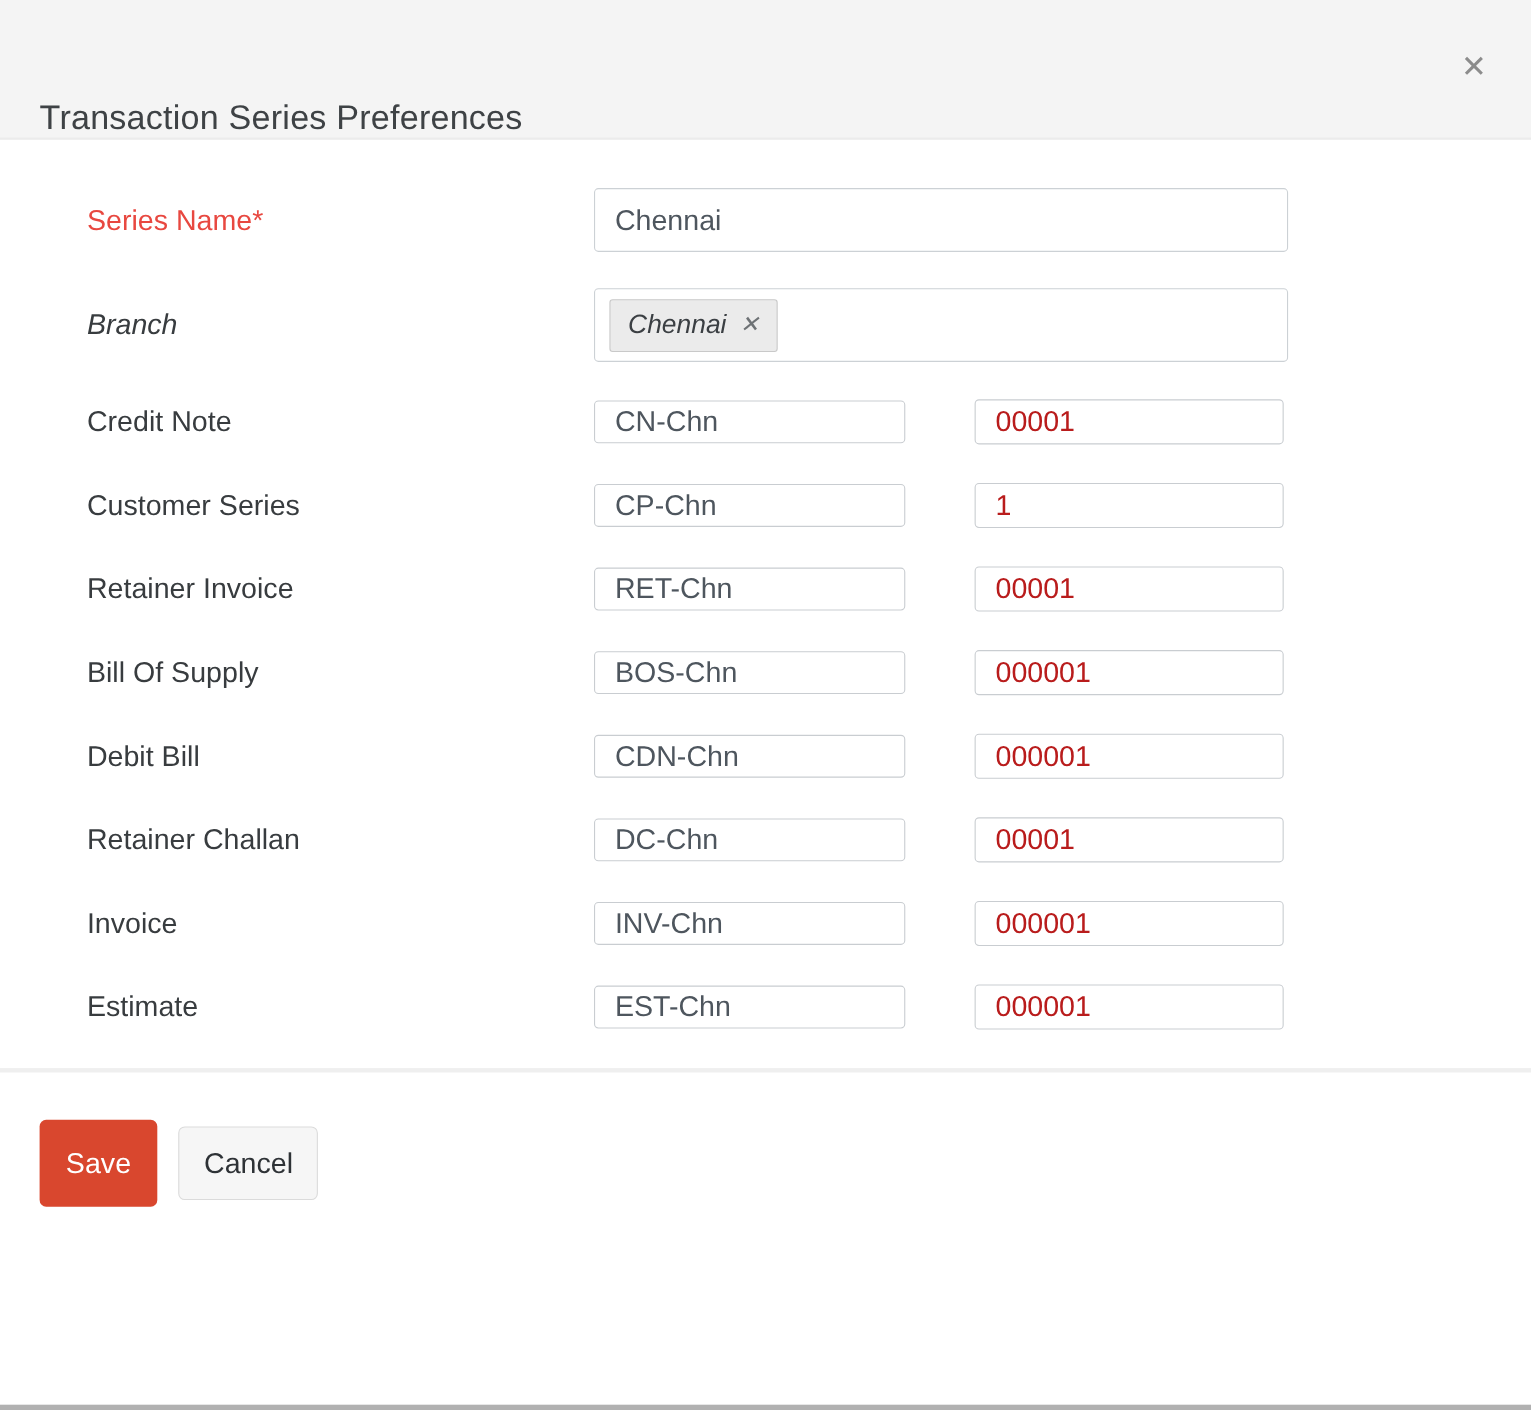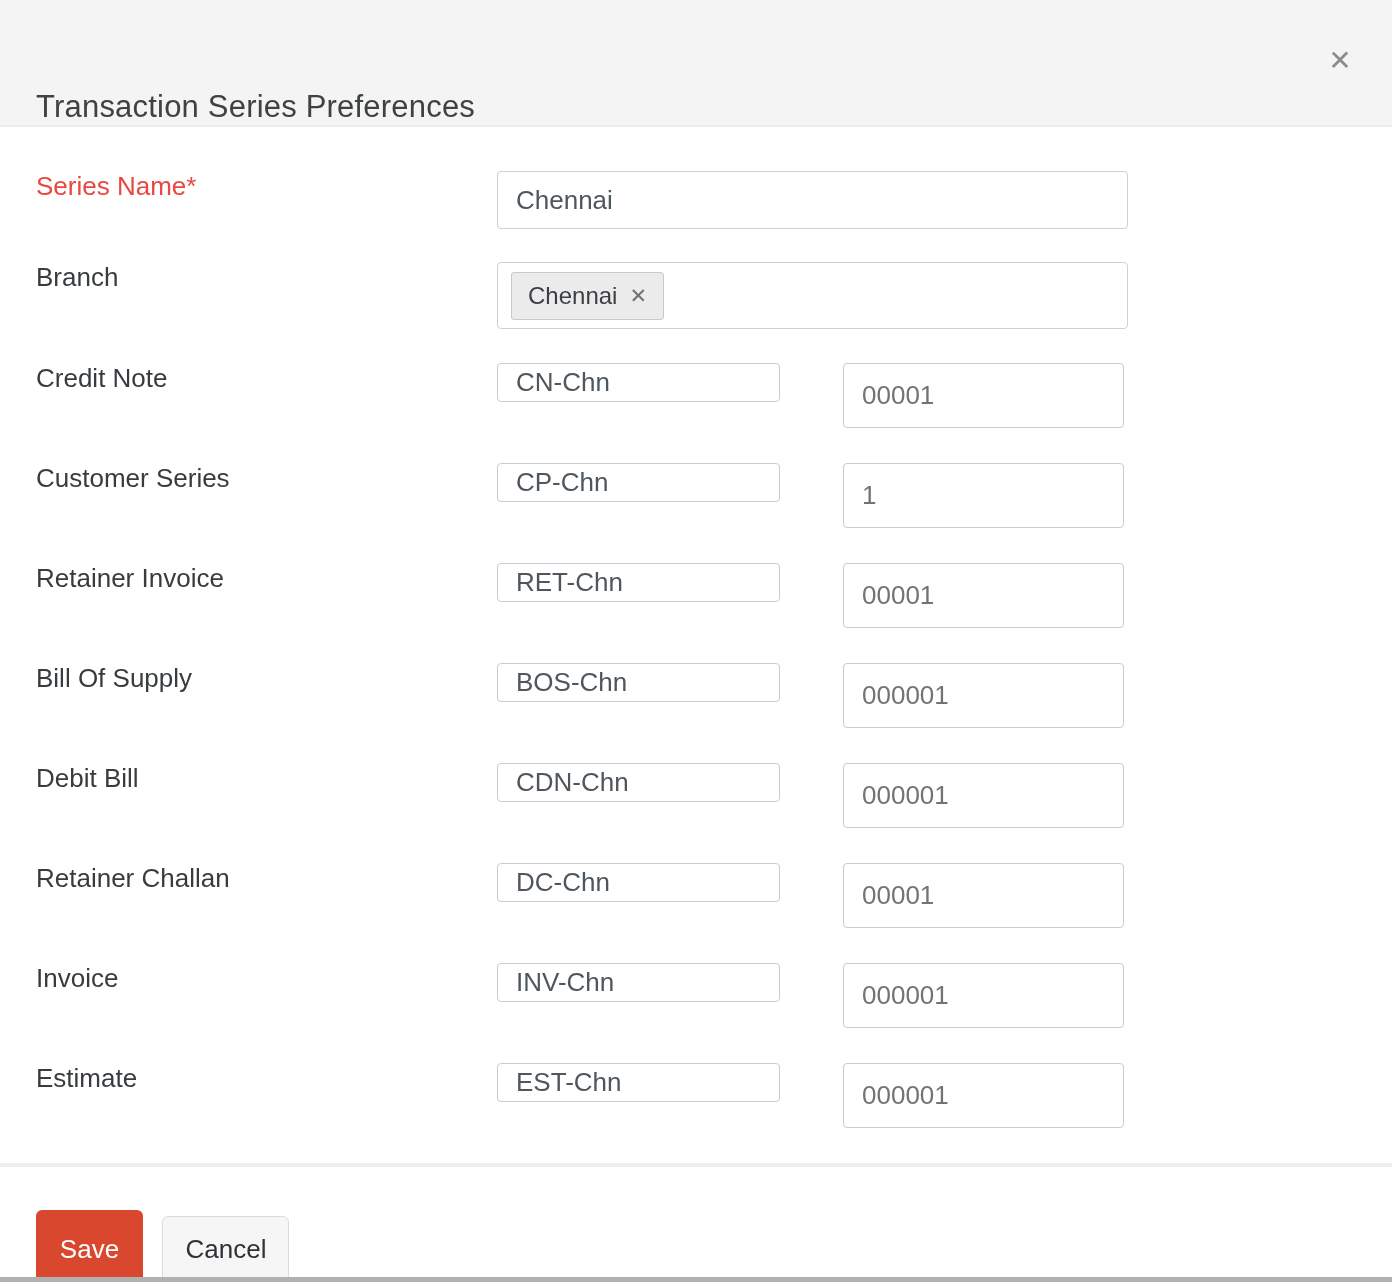--- a/index.html
+++ b/index.html
@@ -43,21 +43,22 @@
     cursor: pointer;
     user-select: none;
   }
 
   
   .modal-body {
     padding: 44px 36px 0 36px;
   }
   .form-row {
     display: flex;
-    align-items: flex-start;
+    align-items: center;
+    margin-left: 43px;
   }
   .form-label {
     width: 461px;
     flex: 0 0 461px;
     font-size: 26px;
     color: #383c3f;
   }
   .form-label.required {
     color: #e84840;
   }
@@ -99,44 +100,44 @@
     color: #3b3f43;
   }
   .tag-remove {
     color: #6e7275;
     font-size: 21px;
     line-height: 1;
     cursor: pointer;
     user-select: none;
   }
 
-  .row-branch { margin-bottom: 34px; }
+  .row-branch { margin-bottom: 34px; font-style: italic; }
 
   .pair-row { margin-bottom: 35px; }
   .input-prefix {
     width: 283px;
     height: 39px;
     border: 1px solid #c9cdd1;
     border-radius: 4px;
     font-family: "Liberation Sans", sans-serif;
     font-size: 26px;
     color: #4e565e;
     padding: 0 18px;
     outline: none;
     background: #fff;
     margin-right: 63px;
   }
   .input-number {
     width: 281px;
-    height: 65px;
+    height: 41px;
     border: 1px solid #c9cdd1;
     border-radius: 4px;
     font-family: "Liberation Sans", sans-serif;
     font-size: 26px;
-    color: #737373;
+    color: #b91c1c;
     padding: 0 18px;
     outline: none;
     background: #fff;
   }
 
   
   .modal-footer {
     margin-top: 33px;
     border-top: 4px solid #efefef;
     padding: 43px 36px 0 36px;

